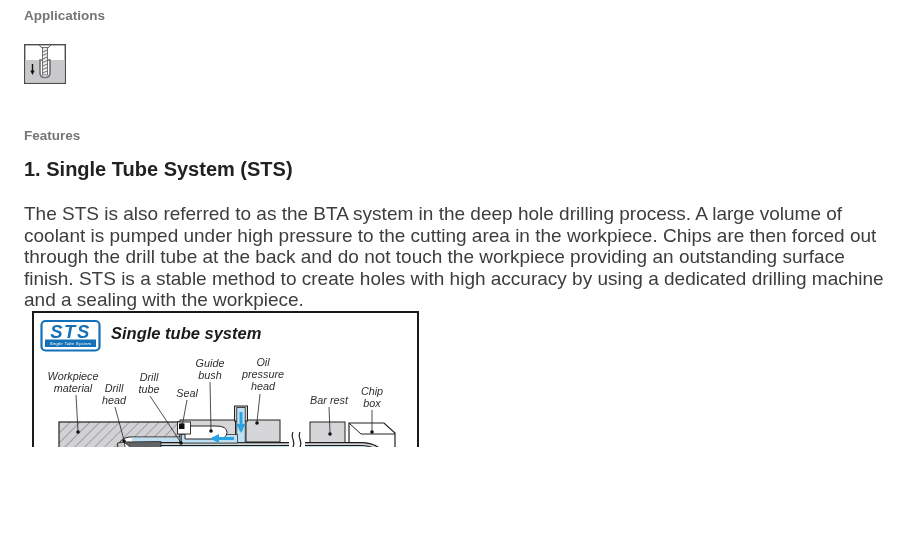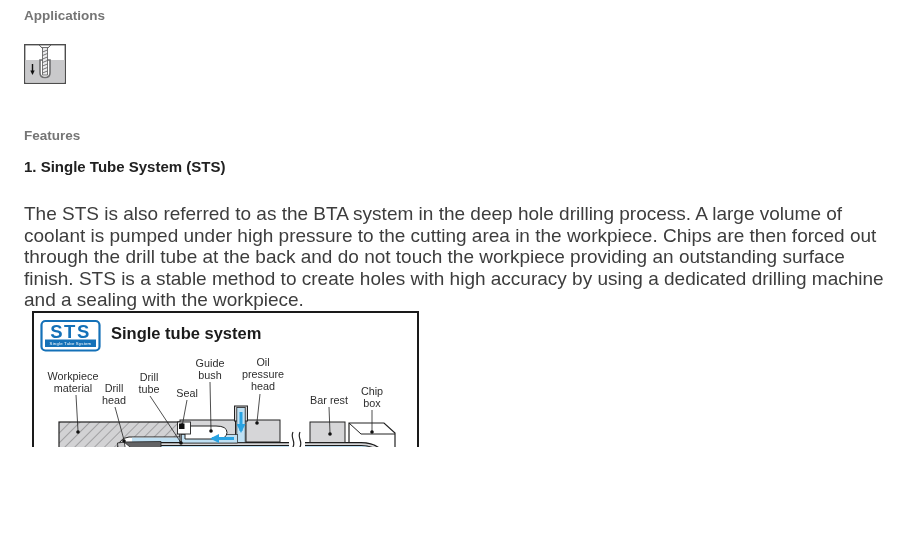--- a/index.html
+++ b/index.html
@@ -2,24 +2,24 @@
 <html><head>
 <meta charset="utf-8">
 <style>
   html,body{margin:0;padding:0;background:#ffffff;}
   .page{position:relative;width:903px;height:447px;background:#fff;
         font-family:"Liberation Sans",sans-serif;overflow:hidden;}
   .section-label{position:absolute;left:24px;font-size:13.5px;font-weight:700;color:#757575;}
   #apps-label{top:8px;}
   #features-label{top:128px;}
   .app-icon{position:absolute;left:24px;top:44px;width:42px;height:40px;}
-  .h1{position:absolute;left:24px;top:158px;margin:0;font-size:15px;font-weight:700;color:#212121;}
+  .h1{position:absolute;left:24px;top:158px;margin:0;font-size:20px;font-weight:700;color:#212121;}
   .para{position:absolute;left:24px;top:203px;width:872px;margin:0;
         font-size:19px;line-height:21.5px;color:#3d3d3d;}
-  .diagram{position:absolute;left:32px;top:311px;width:387px;height:214px;}
+  .diagram{position:absolute;left:32px;top:311px;width:387px;height:214px;font-style:italic;}
   svg text{font-family:"Liberation Sans",sans-serif;}
   .dlabel{font-size:10.8px;fill:#2e2e2e;}
   .dtitle{font-size:16.5px;font-weight:700;fill:#1b1b1b;}
   .logo-sts{font-size:18.5px;font-weight:700;fill:#1471b8;letter-spacing:1.5px;}
   .logo-sub{font-size:4.3px;fill:#ffffff;letter-spacing:.2px;}
 </style>
 </head>
 <body>
 
 <div class="page">

